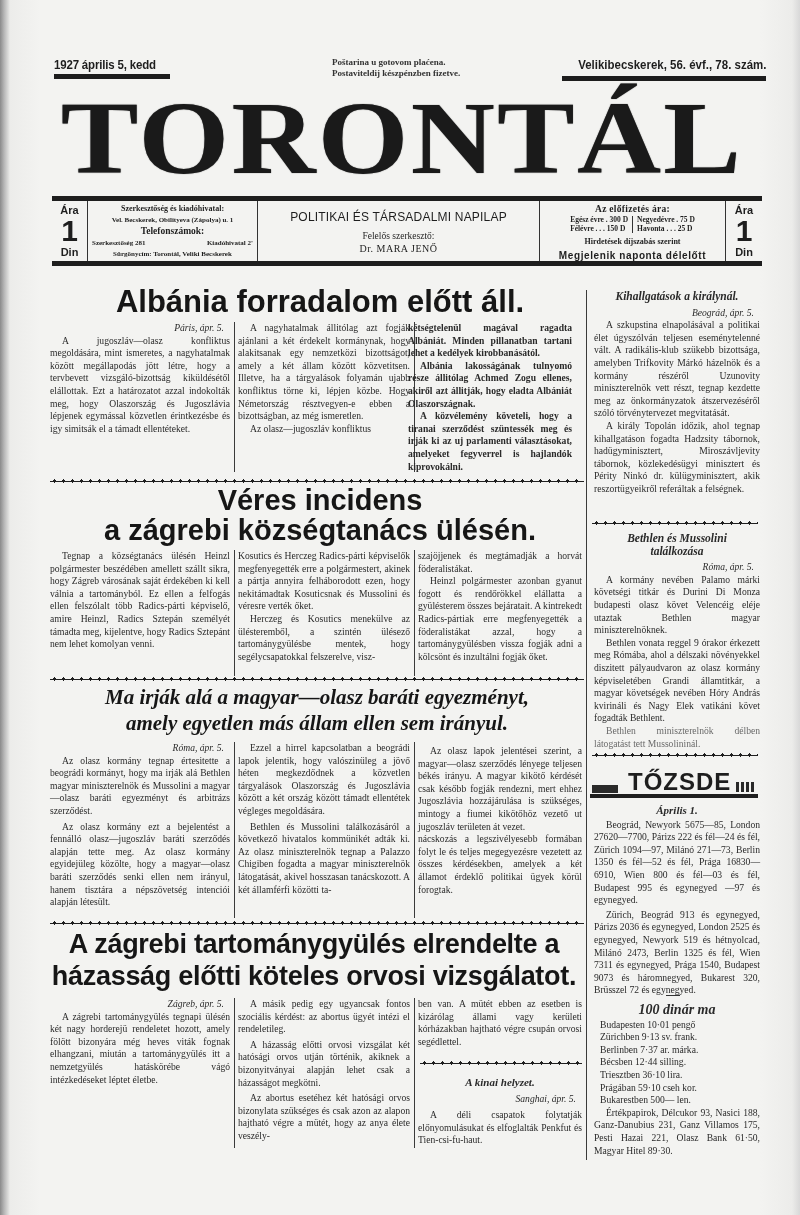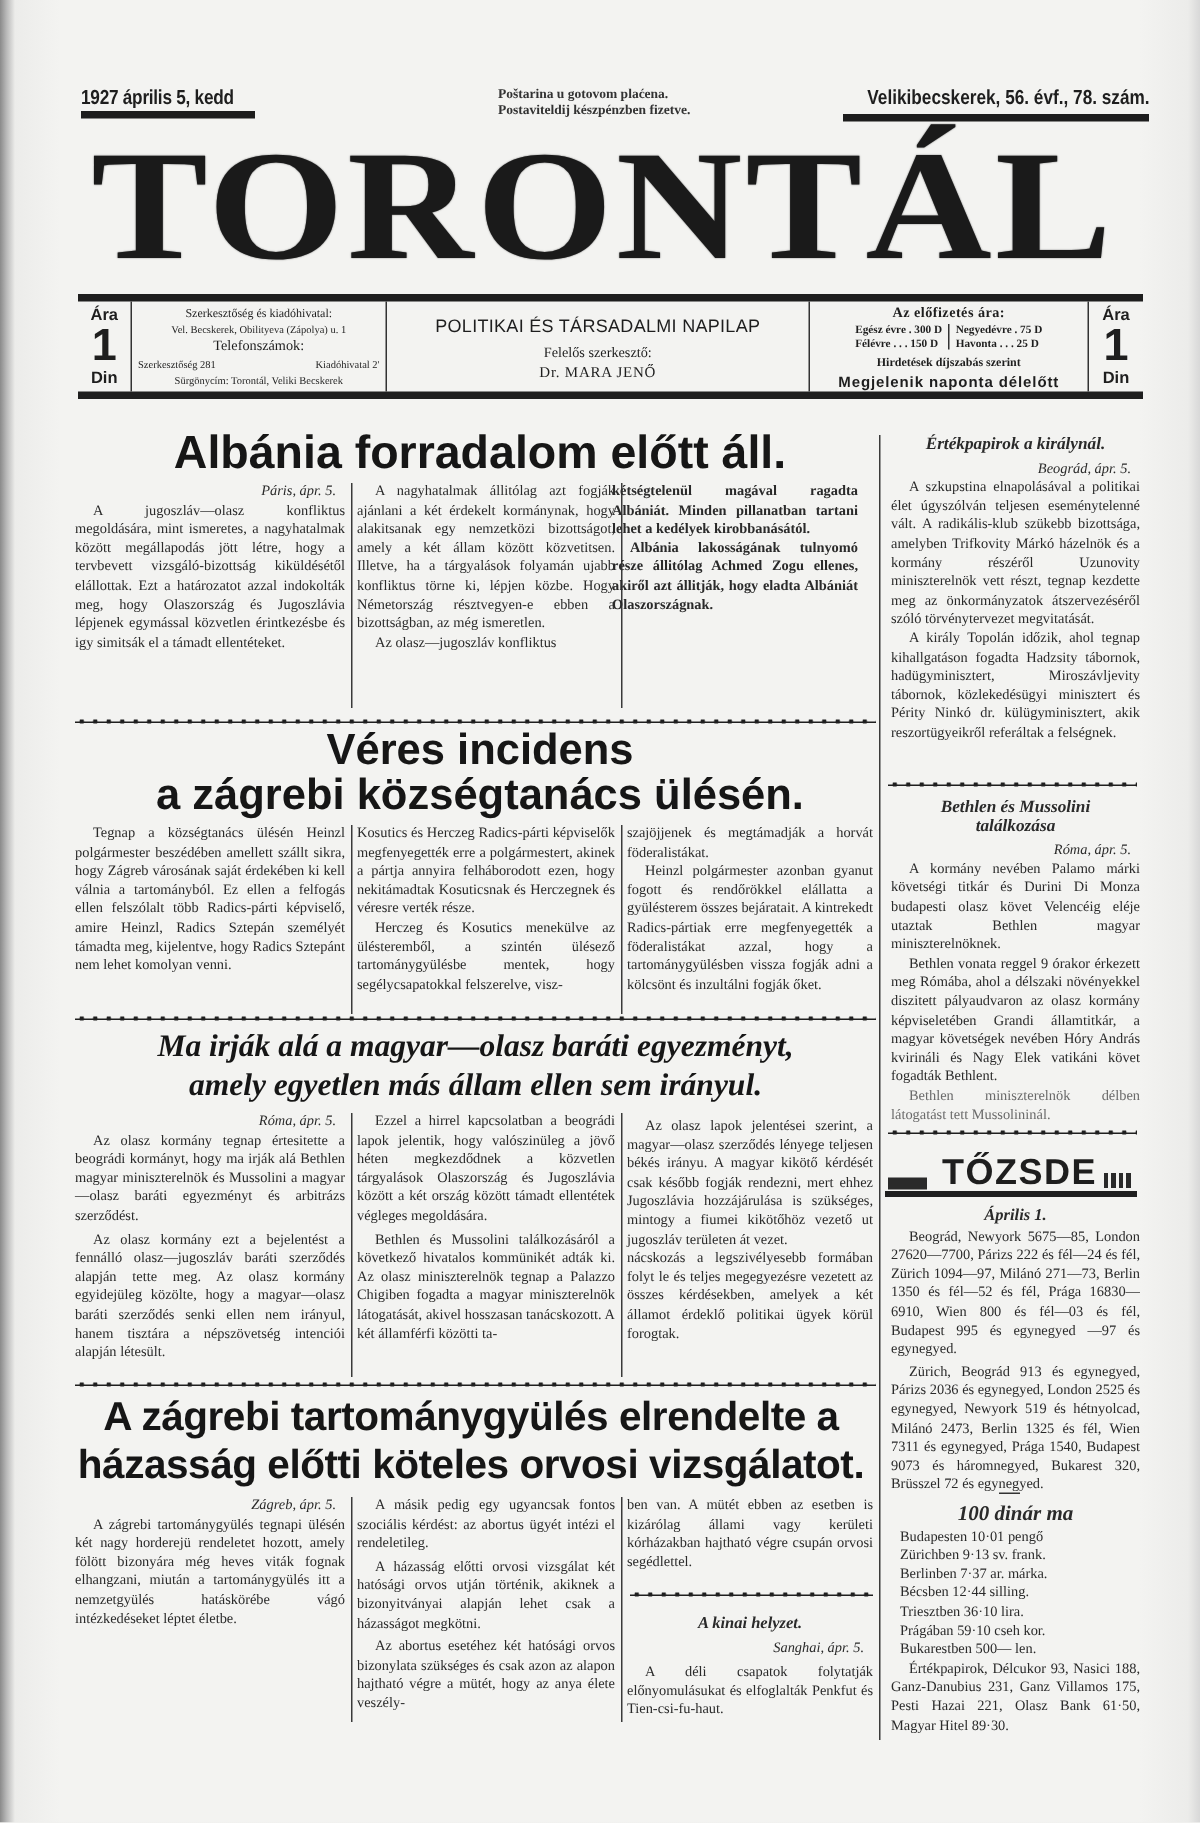--- a/index.html
+++ b/index.html
@@ -23,21 +23,21 @@
               text-shadow: 0 0 1px #555; }
 
   
   .band { position: absolute; top: 196px; left: 52px; width: 710px; height: 70px; border-top: 5px solid #1e1e1e; border-bottom: 5px solid #1e1e1e; display: flex; }
   .band > div { border-right: 1px solid #333; }
   .band > div:last-child { border-right: none; }
   .price { width: 36px; text-align: center; font-family: "Liberation Sans", sans-serif; font-weight: bold; }
   .price .p-top { font-size: 11px; margin-top: 3px; }
   .price .p-num { font-size: 30px; line-height: 30px; }
   .price .p-bot { font-size: 11px; }
-  .office { width: 170px; padding: 2px 4px; font-size: 8px; line-height: 11.5px; text-align: center; font-weight: normal; }
+  .office { width: 170px; padding: 2px 4px; font-size: 8px; line-height: 11.5px; text-align: center; font-weight: bold; }
   .office .tel-title { font-size: 9.5px; }
   .office .tel-row { display: flex; justify-content: space-between; }
   .politics { width: 282px; text-align: center; padding-top: 9px; }
   .politics .tag { font-family: "Liberation Sans", sans-serif; font-size: 12px; letter-spacing: 0.2px; }
   .politics .ed-label { font-size: 9.5px; margin-top: 7px; }
   .politics .ed-name { font-size: 10px; margin-top: 2px; letter-spacing: 0.5px; }
   .subs { width: 186px; text-align: center; padding-top: 3px; font-size: 8px; }
   .subs .s-title { font-size: 9.5px; font-weight: bold; letter-spacing: 0.3px; }
   .subs .s-grid { display: flex; justify-content: center; margin-top: 2px; line-height: 8.5px; font-size: 7.5px; font-weight: bold; }
   .subs .s-grid > div { padding: 0 4px; text-align: left; }
@@ -130,41 +130,42 @@
   </div>
   <div class="vr" style="left:234px; top:322px; height:150px;"></div>
   <div class="col" style="left:238px; top:322px; width:172px;">
     <p>A nagyhatalmak állitólag azt fogják ajánlani a két érdekelt kormánynak, hogy alakitsanak egy nemzetközi bizottságot, amely a két állam között közvetitsen. Illetve, ha a tárgyalások folyamán ujabb konfliktus törne ki, lépjen közbe. Hogy Németország résztvegyen-e ebben a bizottságban, az még ismeretlen.</p>
     <p>Az olasz—jugoszláv konfliktus</p>
   </div>
   <div class="vr" style="left:414px; top:322px; height:150px;"></div>
   <div class="col" style="left:408px; top:322px; width:164px;font-weight:bold;">
     <p style="text-indent:0">kétségtelenül magával ragadta Albániát. Minden pillanatban tartani lehet a kedélyek kirobbanásától.</p>
     <p>Albánia lakosságának tulnyomó része állitólag Achmed Zogu ellenes, akiről azt állitják, hogy eladta Albániát Olaszországnak.</p>
+    <p>A közvélemény követeli, hogy a tiranai szerződést szüntessék meg és irják ki az uj parlamenti választásokat, amelyeket fegyverrel is hajlandók kiprovokálni.</p>
   </div>
   <div class="dotrule" style="left:50px; top:479px; width:534px;"></div>
 
   <div class="vr" style="left:586px; top:290px; height:870px;"></div>
 
   <div class="col" style="left:594px; top:290px; width:166px;">
-    <div class="side-title" style="font-size:11.5px; margin-bottom:4px;">Értékpapirok a királynál.</div>
+    <div class="side-title" style="font-size:11.5px; margin-bottom:4px;">Kihallgatások a királynál.</div>
     <div class="dateline">Beográd, ápr. 5.</div>
     <p>A szkupstina elnapolásával a politikai élet úgyszólván teljesen eseménytelenné vált. A radikális-klub szükebb bizottsága, amelyben Trifkovity Márkó házelnök és a kormány részéről Uzunovity miniszterelnök vett részt, tegnap kezdette meg az önkormányzatok átszervezéséről szóló törvénytervezet megvitatását.</p>
     <p>A király Topolán időzik, ahol tegnap kihallgatáson fogadta Hadzsity tábornok, hadügyminisztert, Miroszávljevity tábornok, közlekedésügyi minisztert és Périty Ninkó dr. külügyminisztert, akik reszortügyeikről referáltak a felségnek.</p>
   </div>
   <div class="dotrule" style="left:592px; top:521px; width:166px;"></div>
 
   <div class="hl" style="left:60px; top:484px; width:520px; font-size:29px; line-height:32px;">Véres incidens</div>
   <div class="hl" style="left:60px; top:514px; width:520px; font-size:29px; line-height:32px;">a zágrebi községtanács ülésén.</div>
   <div class="col" style="left:50px; top:550px; width:180px;">
     <p>Tegnap a községtanács ülésén Heinzl polgármester beszédében amellett szállt sikra, hogy Zágreb városának saját érdekében ki kell válnia a tartományból. Ez ellen a felfogás ellen felszólalt több Radics-párti képviselő, amire Heinzl, Radics Sztepán személyét támadta meg, kijelentve, hogy Radics Sztepánt nem lehet komolyan venni.</p>
   </div>
   <div class="vr" style="left:234px; top:550px; height:126px;"></div>
   <div class="col" style="left:238px; top:550px; width:172px;">
-    <p style="text-indent:0">Kosutics és Herczeg Radics-párti képviselők megfenyegették erre a polgármestert, akinek a pártja annyira felháborodott ezen, hogy nekitámadtak Kosuticsnak és Herczegnek és véresre verték része.</p>
+    <p style="text-indent:0">Kosutics és Herczeg Radics-párti képviselők megfenyegették erre a polgármestert, akinek a pártja annyira felháborodott ezen, hogy nekitámadtak Kosuticsnak és Mussolini és véresre verték őket.</p>
     <p>Herczeg és Kosutics menekülve az ülésteremből, a szintén ülésező tartománygyülésbe mentek, hogy segélycsapatokkal felszerelve, visz-</p>
   </div>
   <div class="vr" style="left:414px; top:550px; height:126px;"></div>
   <div class="col" style="left:418px; top:550px; width:164px;">
     <p style="text-indent:0">szajöjjenek és megtámadják a horvát föderalistákat.</p>
     <p>Heinzl polgármester azonban gyanut fogott és rendőrökkel elállatta a gyülésterem összes bejáratait. A kintrekedt Radics-pártiak erre megfenyegették a föderalistákat azzal, hogy a tartománygyülésben vissza fogják adni a kölcsönt és inzultálni fogják őket.</p>
   </div>
   <div class="dotrule" style="left:50px; top:677px; width:534px;"></div>
 
   <div class="col" style="left:594px; top:532px; width:166px;">

